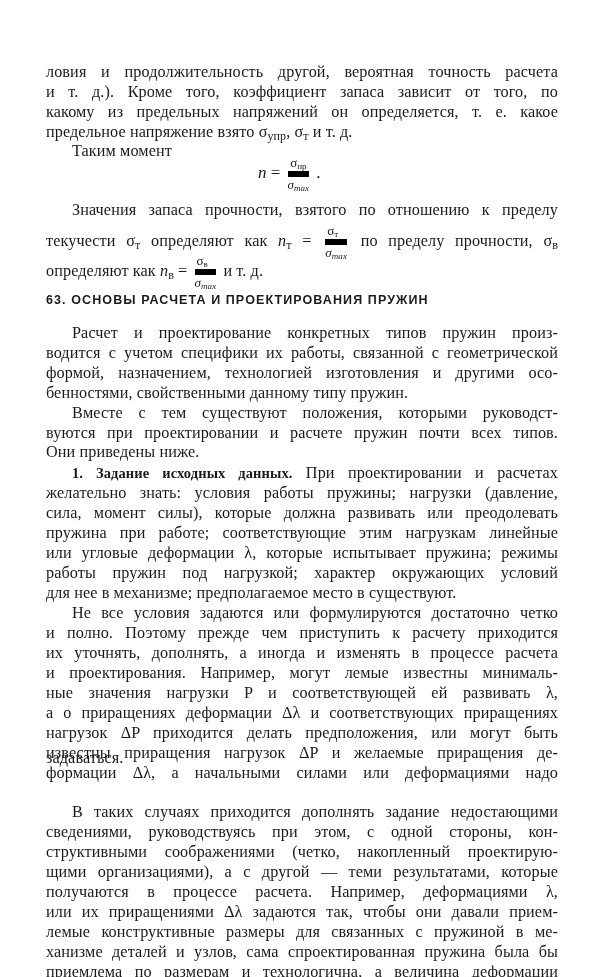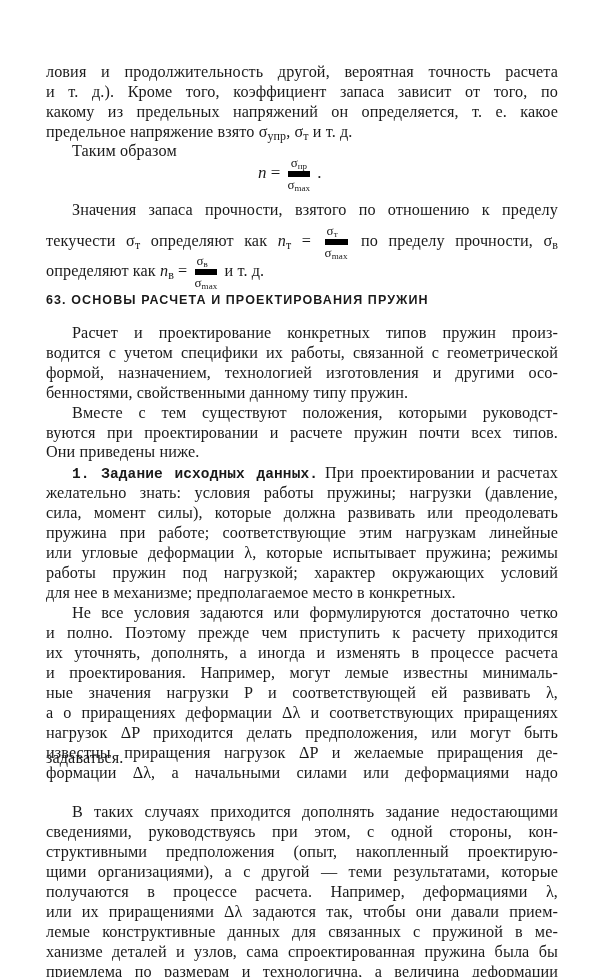--- a/index.html
+++ b/index.html
@@ -6,39 +6,39 @@
   body { width: 600px; height: 977px; position: relative; overflow: hidden;
          font-family: "Liberation Serif", "DejaVu Serif", serif; color: #1a1a1a; }
   .page { position: absolute; left: 46px; top: 0; width: 512px; }
   .ln { position: absolute; left: 0; width: 512px; font-size: 16.2px; line-height: 20px;
         white-space: nowrap; text-align: justify; text-align-last: justify; letter-spacing: 0.1px; }
   .ln.last { text-align-last: left; }
   .ln.ind { left: 26px; width: 486px; }
   .center { position: absolute; left: 0; width: 512px; }
   .heading { font-family: "Liberation Sans", "DejaVu Sans", sans-serif; font-weight: bold;
              font-size: 12.5px; letter-spacing: 1.1px; }
-  .bold { font-family: Liberation Mono, monospace; font-weight: bold; font-size: 14.5px; }
+  .bold { font-family: Liberation Serif, serif; font-weight: bold; font-size: 14.5px; }
   i.m { font-style: italic; }
   sub { font-size: 12px; vertical-align: -3px; line-height: 0; }
   .frac { display: inline-block; vertical-align: middle; text-align: center; font-size: 13px; line-height: 14px; margin: 0 3px; }
   .frac .num { display: block; border-bottom: 6px solid #000000; padding: 0 2px 1px; }
-  .frac .den { display: block; padding-top: 1px; }
+  .frac .den { display: block; padding-top: 1px; font-style: italic; }
   .frac sub { font-size: 9px; vertical-align: -2px; }
   .eq { position: absolute; font-size: 17px; }
 </style>
 </head>
 <body>
 
 <div class="page">
 
   <div class="ln" style="top:62px">ловия и продолжительность другой, вероятная точность расчета</div>
   <div class="ln" style="top:82px">и т. д.). Кроме того, коэффициент запаса зависит от того, по</div>
   <div class="ln" style="top:102px">какому из предельных напряжений он определяется, т. е. какое</div>
   <div class="ln last" style="top:122px"><span>предельное напряжение взято σ</span><sub>упр</sub><span>, σ</span><sub>т</sub><span> и т. д.</span></div>
-  <div class="ln ind last" style="top:141px">Таким образом</div>
+  <div class="ln ind last" style="top:141px">Таким момент</div>
 
   <div class="eq" style="left:212px; top:156px">
     <i class="m">n</i><span> = </span><span class="frac"><span class="num"><span>σ</span><sub>пр</sub></span><span class="den"><span>σ</span><sub>max</sub></span></span><span> .</span>
   </div>
 
   <div class="ln ind" style="top:200px">Значения запаса прочности, взятого по отношению к пределу</div>
   <div class="ln" style="top:224px; text-align-last:justify"><span>текучести σ</span><sub>т</sub><span> определяют как </span><i class="m">n</i><sub>т</sub><span> = </span><span class="frac"><span class="num"><span>σ</span><sub>т</sub></span><span class="den"><span>σ</span><sub>max</sub></span></span><span> по пределу прочности, σ</span><sub>в</sub></div>
   <div class="ln last" style="top:254px"><span>определяют как </span><i class="m">n</i><sub>в</sub><span> = </span><span class="frac"><span class="num"><span>σ</span><sub>в</sub></span><span class="den"><span>σ</span><sub>max</sub></span></span><span>  и т. д.</span></div>
 
   <div class="center heading" style="top:293px">63. ОСНОВЫ РАСЧЕТА И ПРОЕКТИРОВАНИЯ ПРУЖИН</div>
@@ -51,35 +51,35 @@
   <div class="ln ind" style="top:403px">Вместе с тем существуют положения, которыми руководст-</div>
   <div class="ln" style="top:423px">вуются при проектировании и расчете пружин почти всех типов.</div>
   <div class="ln last" style="top:442px">Они приведены ниже.</div>
 
   <div class="ln ind" style="top:463px"><span class="bold">1. Задание исходных данных.</span><span> При проектировании и расчетах</span></div>
   <div class="ln" style="top:483px">желательно знать: условия работы пружины; нагрузки (давление,</div>
   <div class="ln" style="top:503px">сила, момент силы), которые должна развивать или преодолевать</div>
   <div class="ln" style="top:523px">пружина при работе; соответствующие этим нагрузкам линейные</div>
   <div class="ln" style="top:543px">или угловые деформации λ, которые испытывает пружина; режимы</div>
   <div class="ln" style="top:563px">работы пружин под нагрузкой; характер окружающих условий</div>
-  <div class="ln last" style="top:583px">для нее в механизме; предполагаемое место в конкретных.</div>
+  <div class="ln last" style="top:583px">для нее в механизме; предполагаемое место в существуют.</div>
 
   <div class="ln ind" style="top:603px">Не все условия задаются или формулируются достаточно четко</div>
   <div class="ln" style="top:623px">и полно. Поэтому прежде чем приступить к расчету приходится</div>
   <div class="ln" style="top:643px">их уточнять, дополнять, а иногда и изменять в процессе расчета</div>
   <div class="ln" style="top:663px">и проектирования. Например, могут лемые известны минималь-</div>
   <div class="ln" style="top:683px">ные значения нагрузки P и соответствующей ей развивать λ,</div>
   <div class="ln" style="top:703px">а о приращениях деформации Δλ и соответствующих приращениях</div>
   <div class="ln" style="top:723px">нагрузок ΔP приходится делать предположения, или могут быть</div>
   <div class="ln" style="top:743px">известны приращения нагрузок ΔP и желаемые приращения де-</div>
   <div class="ln" style="top:763px">формации Δλ, а начальными силами или деформациями надо</div>
   <div class="ln last" style="top:748px">задаваться.</div>
 
   <div class="ln ind" style="top:802px">В таких случаях приходится дополнять задание недостающими</div>
   <div class="ln" style="top:822px">сведениями, руководствуясь при этом, с одной стороны, кон-</div>
-  <div class="ln" style="top:842px">структивными предположения (опыт, накопленный проектирую-</div>
+  <div class="ln" style="top:842px">структивными соображениями (четко, накопленный проектирую-</div>
   <div class="ln" style="top:862px">щими организациями), а с другой — теми результатами, которые</div>
   <div class="ln" style="top:882px">получаются в процессе расчета. Например, деформациями λ,</div>
   <div class="ln" style="top:902px">или их приращениями Δλ задаются так, чтобы они давали прием-</div>
-  <div class="ln" style="top:922px">лемые конструктивные данных для связанных с пружиной в ме-</div>
+  <div class="ln" style="top:922px">лемые конструктивные размеры для связанных с пружиной в ме-</div>
   <div class="ln" style="top:942px">ханизме деталей и узлов, сама спроектированная пружина была бы</div>
   <div class="ln" style="top:962px">приемлема по размерам и технологична, а величина деформации</div>
 </div>
 
 </body></html>

